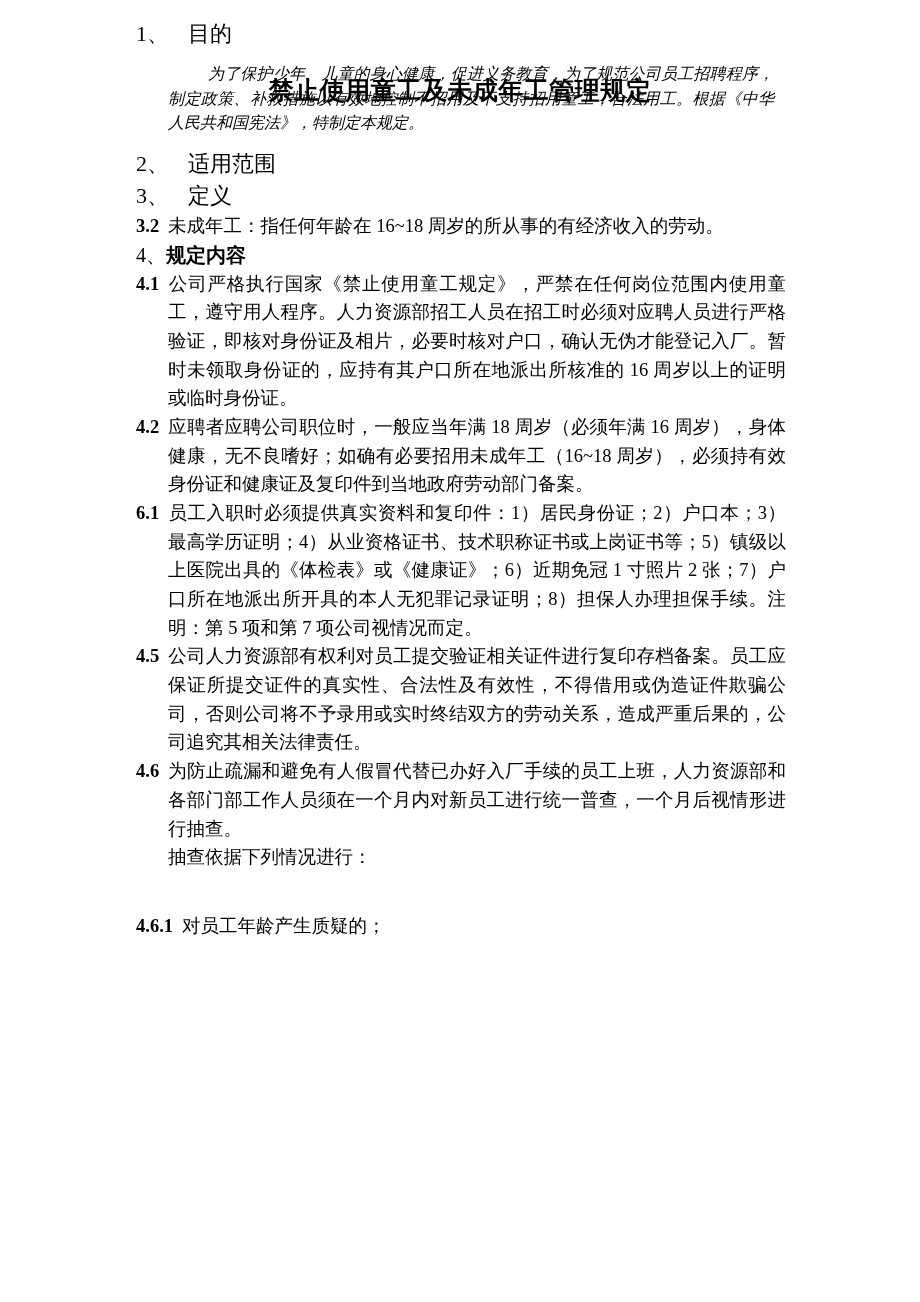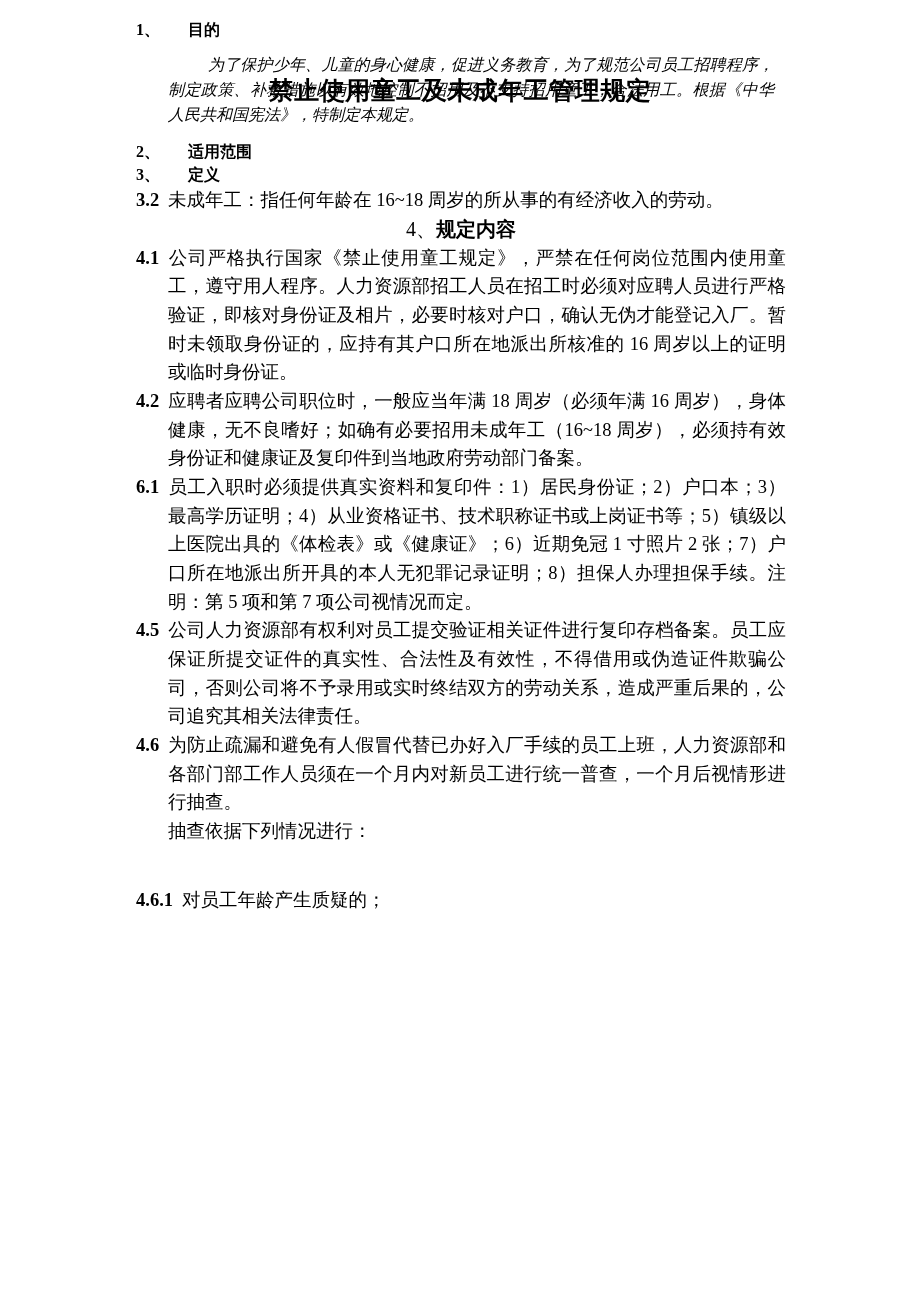--- a/index.html
+++ b/index.html
@@ -41,37 +41,36 @@
     letter-spacing: 0.5px;
     line-height: 1.2;
     margin: 12px;
     padding-top: 64px;
     padding-bottom: 0;
     white-space: nowrap;
   }
 
   
   .sec-head {
-    font-size: 16px;
-    font-weight: 700;
+    font-size: 22px;
+    font-weight: 400;
     line-height: 1.45;
     margin: 0;
     display: block;
     white-space: nowrap;
   }
   .sec-head .num {
     display: inline-block;
     min-width: 52px;
   }
   .sec-head-4 {
     font-size: 20px;
     line-height: 1.45;
     margin: 0;
     white-space: nowrap;
-    text-align: center;
   }
   .sec-head-4 .num4 {
     font-weight: 400;
   }
   .sec-head-4 .lbl4 {
     font-weight: 700;
   }
 
   
   .gap-head { margin-top: 18px; }

